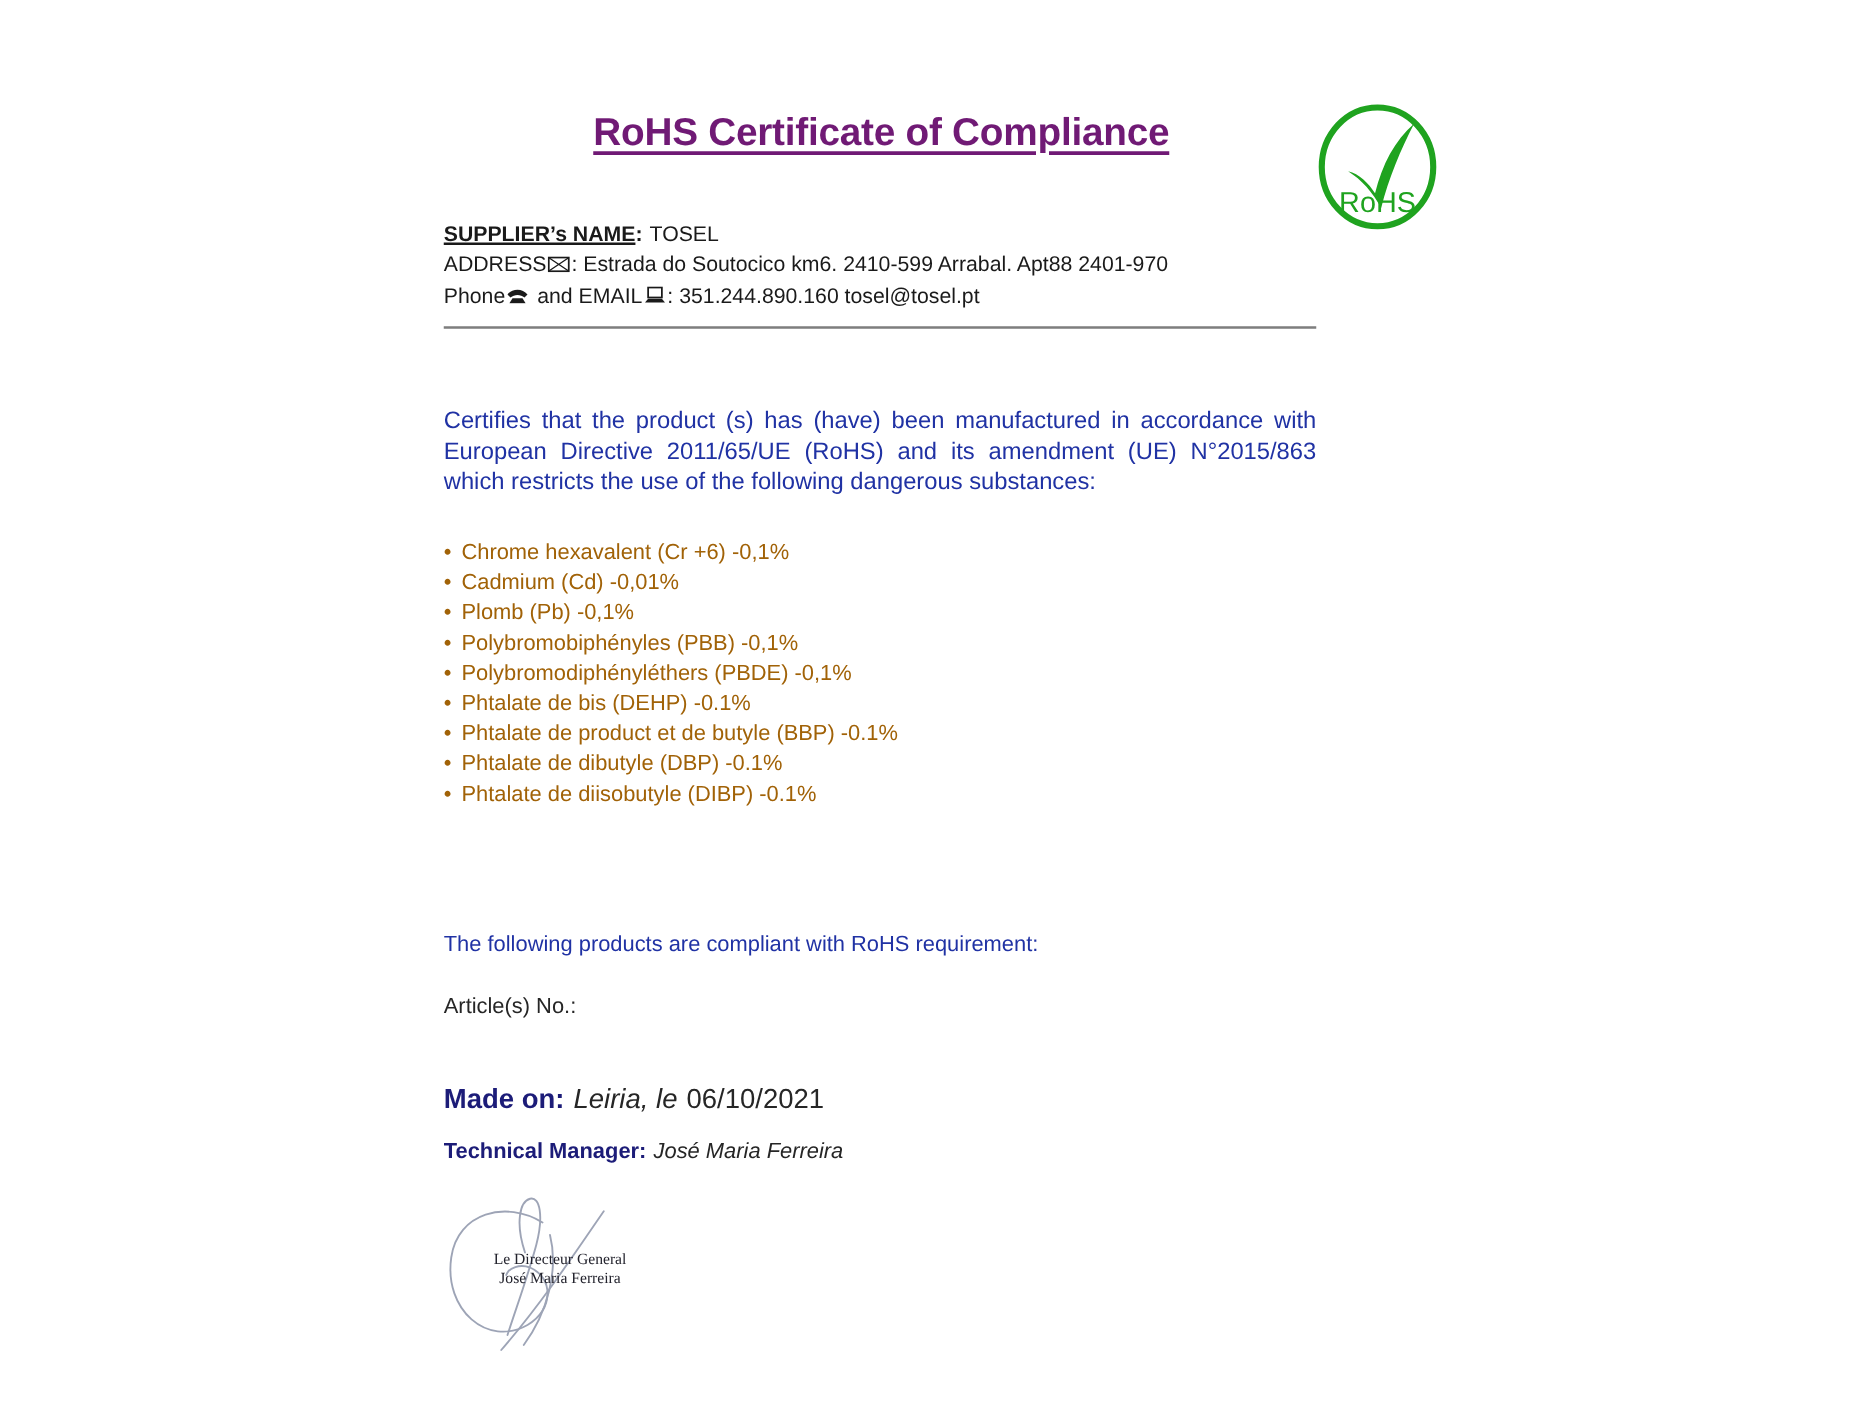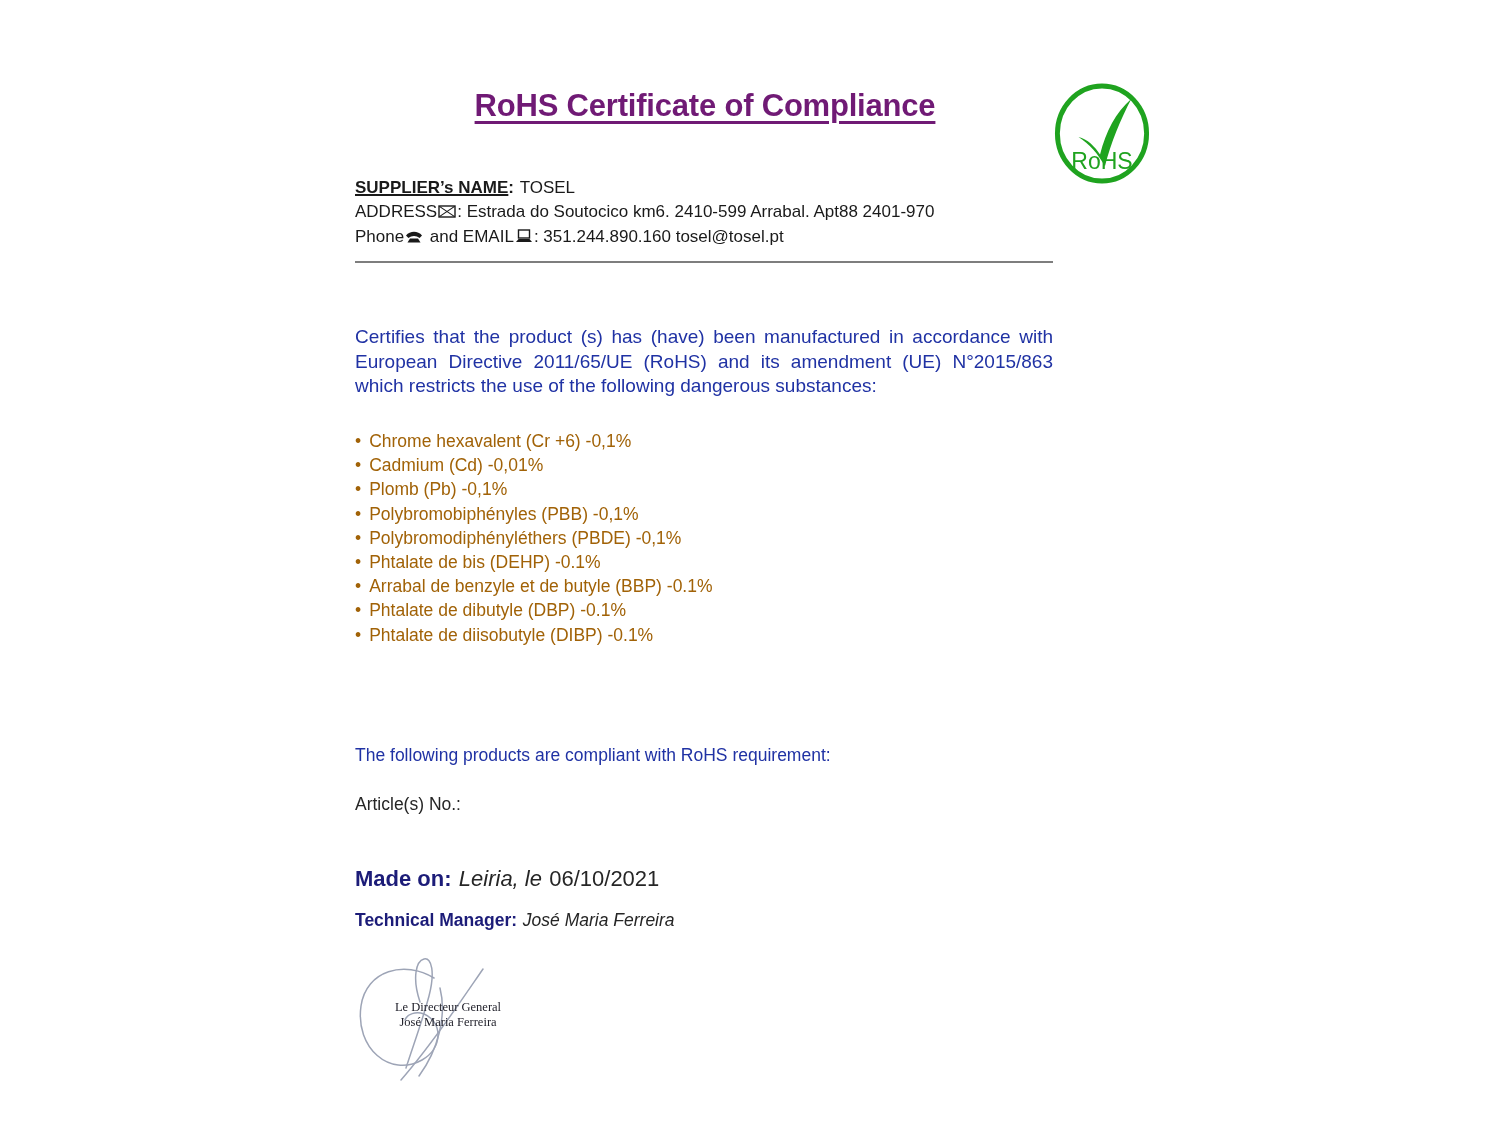--- a/index.html
+++ b/index.html
@@ -108,21 +108,21 @@
 
   <p class="cert-statement">Certifies that the product (s) has (have) been manufactured in accordance with European Directive 2011/65/UE (RoHS) and its amendment (UE) N°2015/863 which restricts the use of the following dangerous substances:</p>
 
   <ul class="substances">
       <li>Chrome hexavalent (Cr +6) -0,1%</li>
       <li>Cadmium (Cd) -0,01%</li>
       <li>Plomb (Pb) -0,1%</li>
       <li>Polybromobiphényles (PBB) -0,1%</li>
       <li>Polybromodiphényléthers (PBDE) -0,1%</li>
       <li>Phtalate de bis (DEHP) -0.1%</li>
-      <li>Arrabal de benzyle et de butyle (BBP) -0.1%</li>
+      <li>Phtalate de product et de butyle (BBP) -0.1%</li>
       <li>Phtalate de dibutyle (DBP) -0.1%</li>
       <li>Phtalate de diisobutyle (DIBP) -0.1%</li>
     </ul>
 
   <p class="compliance-statement">The following products are compliant with RoHS requirement:</p>
 
   <p class="articles-line">Article(s) No.:</p>
 
   <p class="made-on-line">
     <span class="navy-label">Made on:</span><span class="italic-val gap-l">Leiria, le</span><span class="gap-l">06/10/2021</span>

